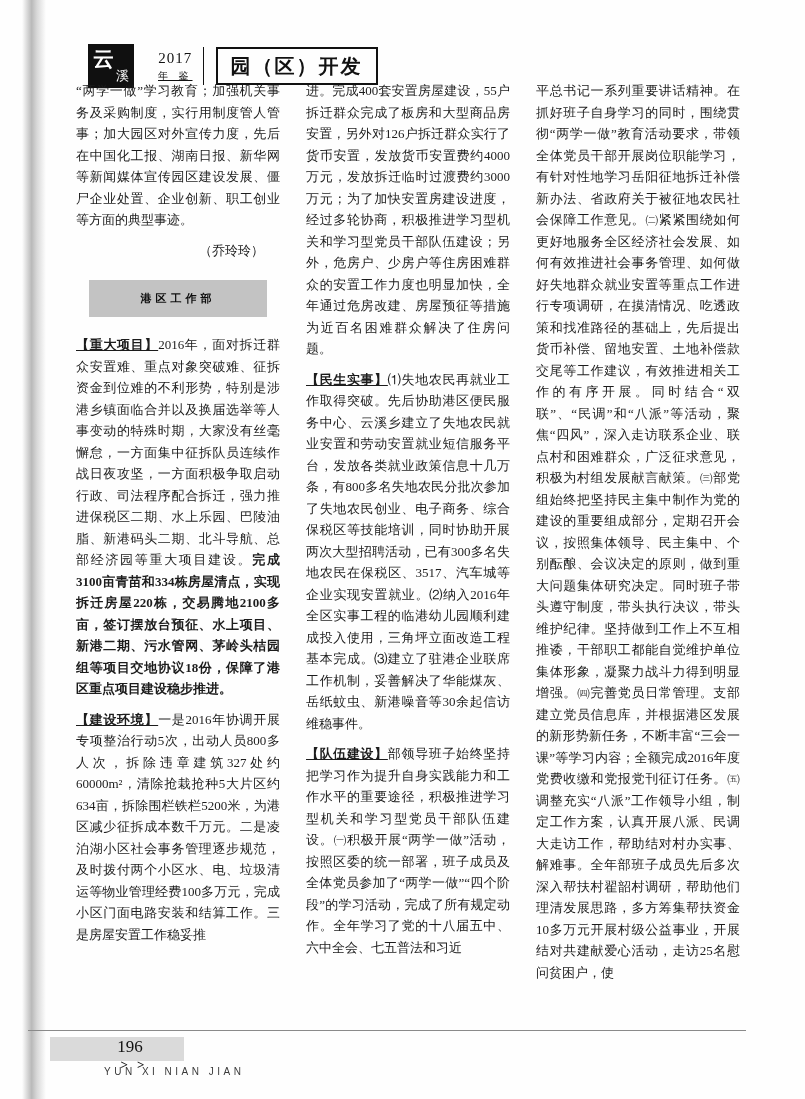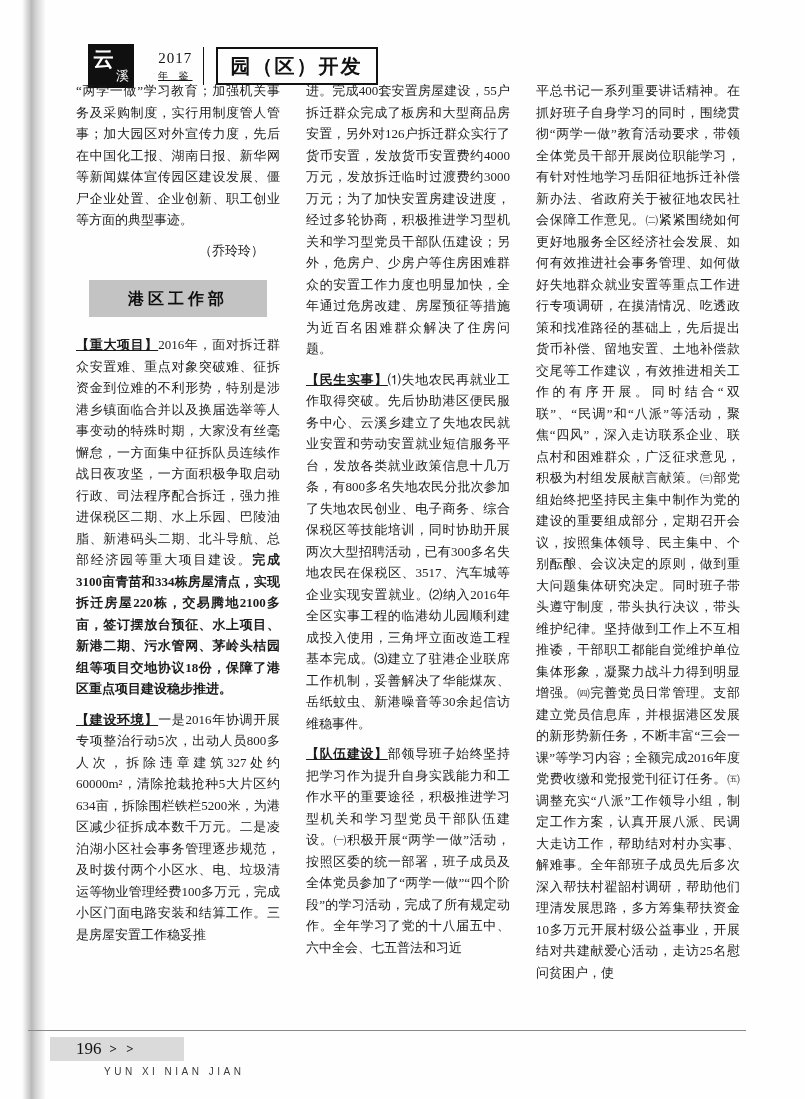--- a/index.html
+++ b/index.html
@@ -18,28 +18,28 @@
   .year-suffix { font-size:10px; letter-spacing:4px; color:#111; margin-top:2px;text-decoration:underline; }
   .v-rule { width:1px; height:38px; background:#111; margin:0 12px 0 10px; }
   .section-tag { border:2px solid #111; height:38px; display:flex; align-items:center; padding:0 13px;
                  font-family:"Liberation Sans",sans-serif; font-weight:bold; font-size:20px; letter-spacing:2px; color:#111; }
   
   .columns { position:absolute; left:76px; top:80px; width:664px; height:918px; display:flex; gap:26px; overflow:hidden; }
   .col { flex:1 1 0; font-size:13px; line-height:21.5px; text-align:justify; color:#1c1c1c; overflow:hidden; }
   .para + .para { margin-top:9px; }
   .byline { text-align:right; padding-right:16px; margin-top:2px; }
   .dept-box { width:178px; height:37px; margin:19px auto 17px; background:#c3c3c3; color:#0d0d0d;
-              font-family:"Liberation Sans",sans-serif; font-weight:bold; font-size:16px; letter-spacing:4px;
+              font-family:"Liberation Sans",sans-serif; font-weight:bold; font-size:11px; letter-spacing:4px;
               display:flex; align-items:center; justify-content:center; }
   .label { font-family:"Liberation Sans",sans-serif; font-weight:bold;text-decoration:underline; }
   .bold-seg { font-weight:bold; }
   
   .foot-rule { position:absolute; left:28px; top:1030px; width:718px; height:1px; background:#8a8a8a; }
   .page-pill { position:absolute; left:50px; top:1037px; width:134px; height:24px; background:#dadada;
-               display:flex; align-items:center; padding-left:26px; }
+               display:flex; align-items:center; padding-left:26px;flex-direction:column; }
   .page-num { font-size:17px; color:#111; }
   .arrows { font-weight:bold; font-size:13px; letter-spacing:3px; margin-left:8px; color:#111; }
   .pinyin { position:absolute; left:76px; top:1066px; font-size:10px; letter-spacing:3.5px; color:#3a3a3a;
             font-family:"Liberation Sans",sans-serif;margin-left:28px; }
 </style>
 </head>
 <body>
 
 <div class="page">
 

